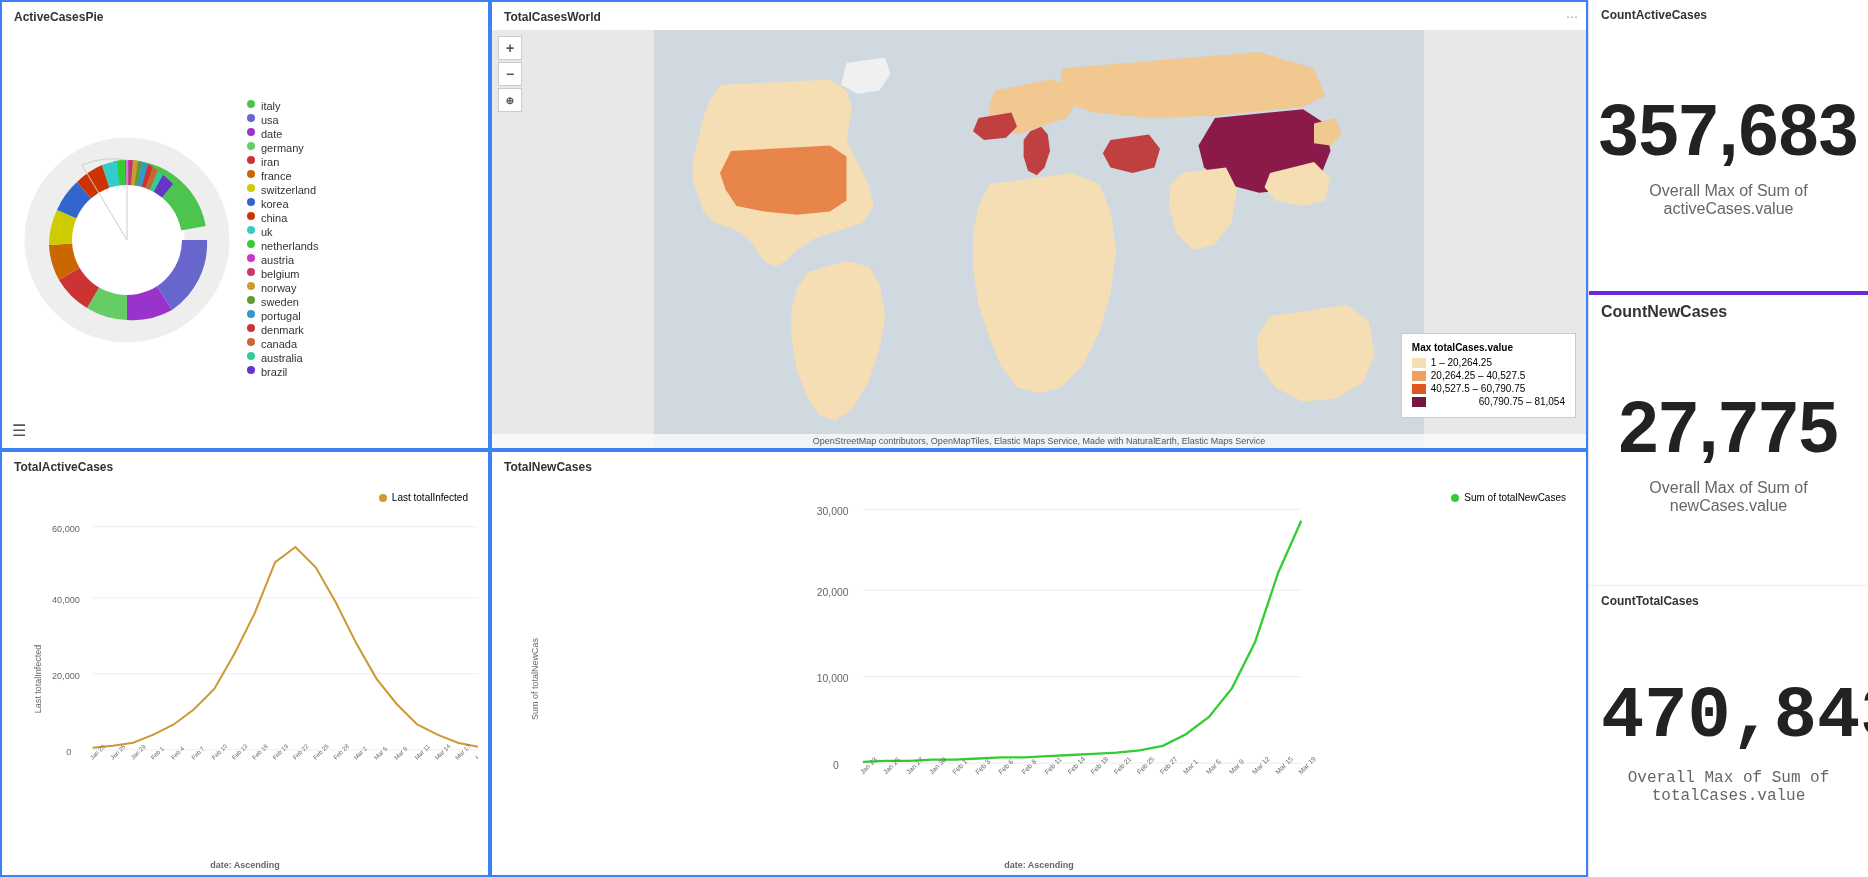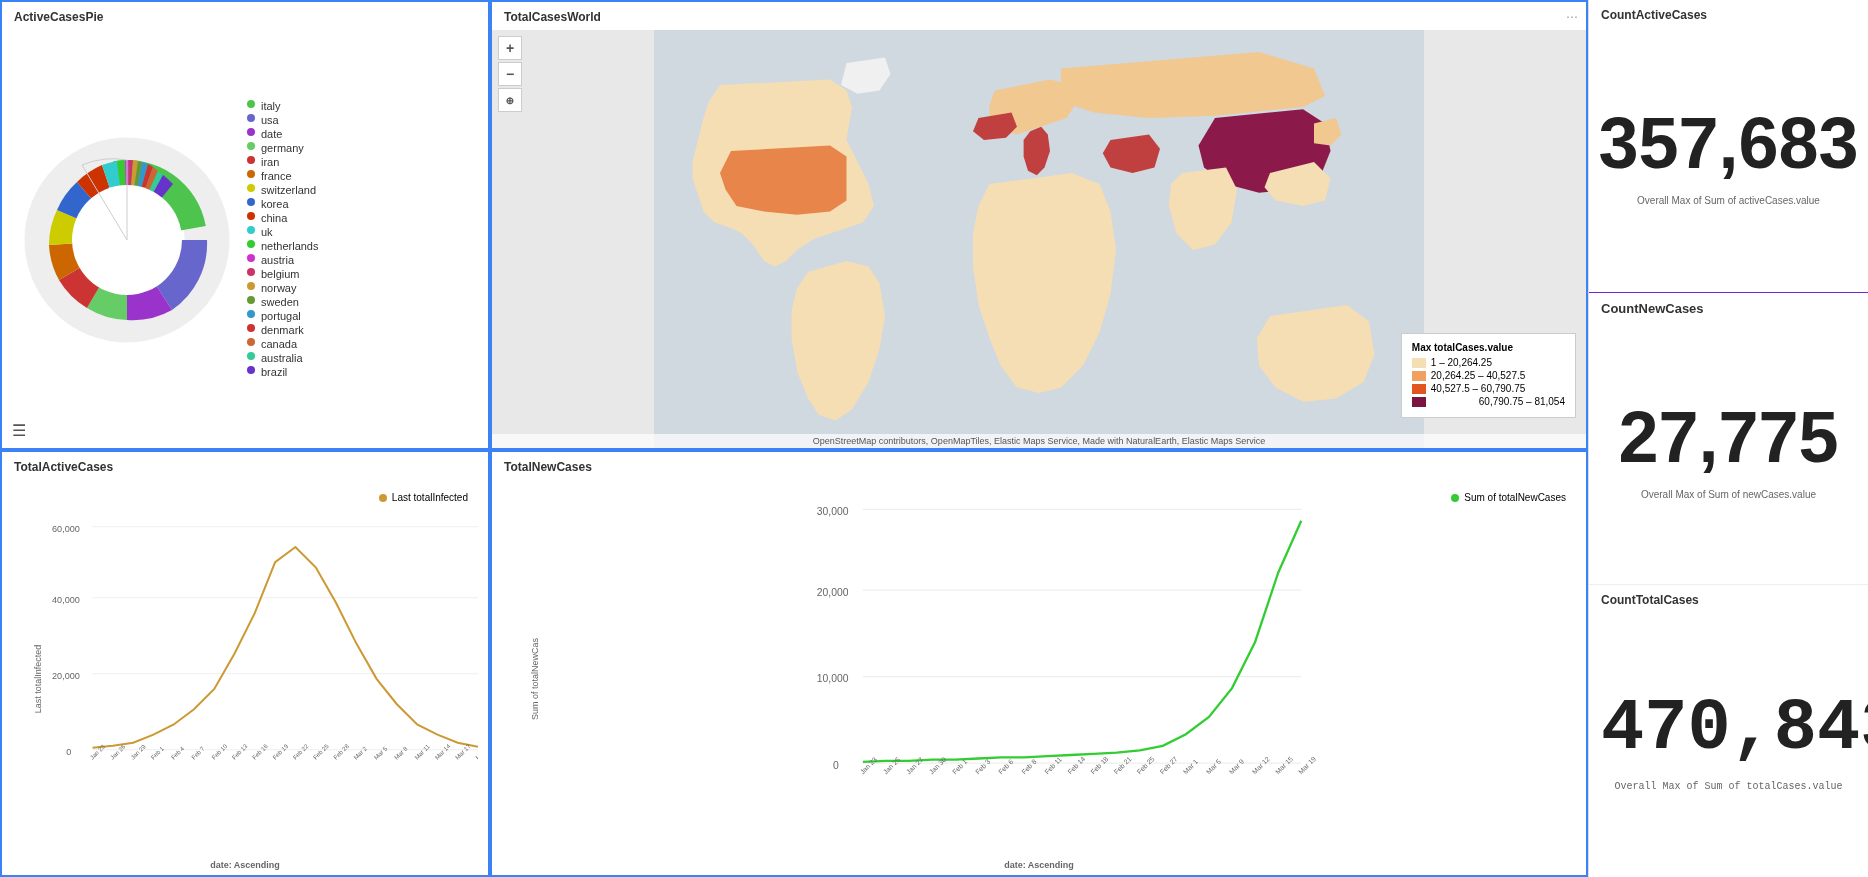--- a/index.html
+++ b/index.html
@@ -153,21 +153,21 @@
     }
 
     .big-number {
       font-size: 72px;
       font-weight: 900;
       color: #222;
       line-height: 1;
     }
 
     .big-number-label {
-      font-size: 10px;
+      font-size: 16px;
       color: #666;
       text-align: center;
       margin-top: 16px;
     }
 
     
     .total-active-panel {
       grid-column: 1;
       grid-row: 2;
     }
@@ -434,30 +434,30 @@
               <span style="font-size:10px;padding-left:48px;">60,790.75 – 81,054</span>
             </div>
           </div>
       </div>
       <div class="map-attribution">OpenStreetMap contributors, OpenMapTiles, Elastic Maps Service, Made with NaturalEarth, Elastic Maps Service</div>
     </div>
   </div>
 
   <div style="grid-column:3;grid-row:1/3;display:flex;flex-direction:column;border-left:1px solid #ddd;background:#fff;">
 
-    <div style="flex:1;border-bottom:1px solid #6d28d9;display:flex;flex-direction:column;padding:8px 12px 0;">
+    <div style="flex:1;border-bottom:4px solid #6d28d9;display:flex;flex-direction:column;padding:8px 12px 0;">
       <div style="font-size:12px;font-weight:bold;color:#333;">CountActiveCases</div>
       <div style="flex:1;display:flex;flex-direction:column;align-items:center;justify-content:center;">
         <div class="big-number">357,683</div>
         <div class="big-number-label">Overall Max of Sum of activeCases.value</div>
       </div>
     </div>
 
     <div style="flex:1;border-bottom:1px solid #eee;display:flex;flex-direction:column;padding:8px 12px 0;">
-      <div style="font-size:13px;font-weight:bold;color:#333;">CountNewCases</div>
+      <div style="font-size:16px;font-weight:bold;color:#333;">CountNewCases</div>
       <div style="flex:1;display:flex;flex-direction:column;align-items:center;justify-content:center;">
         <div class="big-number">27,775</div>
         <div class="big-number-label">Overall Max of Sum of newCases.value</div>
       </div>
     </div>
 
     <div style="flex:1;display:flex;flex-direction:column;padding:8px 12px 0;">
       <div style="font-size:12px;font-weight:bold;color:#333;">CountTotalCases</div>
       <div style="flex:1;display:flex;flex-direction:column;justify-content:center;font-family:Liberation Mono, monospace;">
         <div class="big-number">470,843</div>

